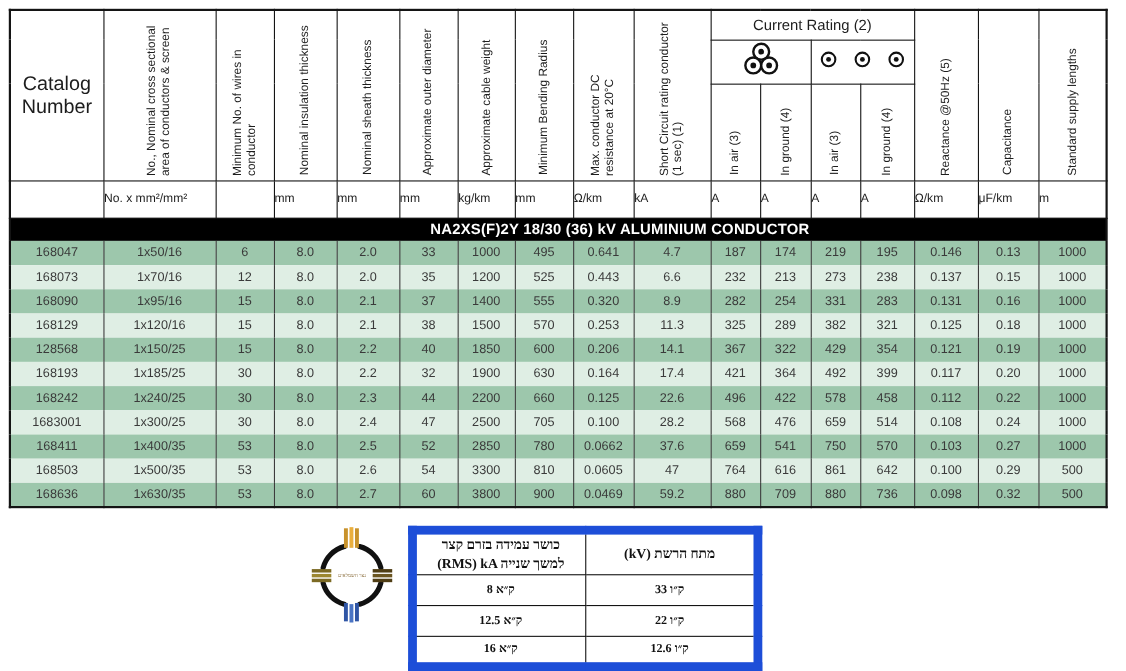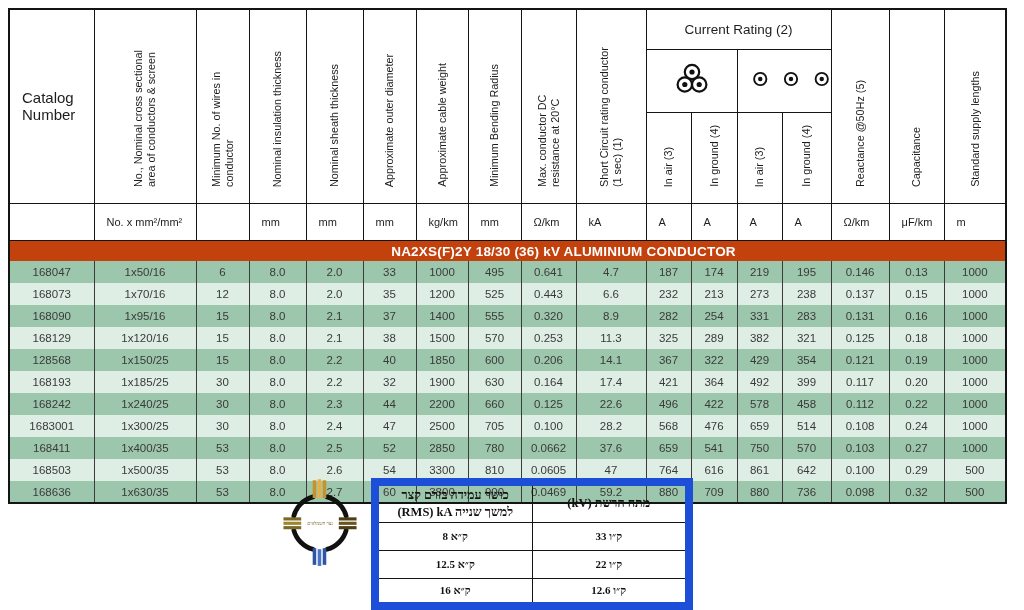--- a/index.html
+++ b/index.html
@@ -10,40 +10,40 @@
   }
 
   
   .cable-table {
     position:absolute; left:8px; top:8px; width:997px;
     border-collapse:collapse; table-layout:fixed;
     border:2px solid #141414;
   }
   .cable-table thead th {
     border:1px solid #141414; background:#fff; color:#1d1d1d;
-    font-weight:normal; padding:12px;
+    font-weight:normal; padding:0;
   }
   .hrow-top  { height:27px; }
   .hrow-icons{ height:37px; }
   .hrow-sub  { height:88px; }
   .units     { height:34px; }
   .units th  { font-size:11px; padding:2px 0; text-align:left; }
-  th.cat { font-size:15px; vertical-align:middle; text-align:left; padding:0 4px;margin-left:40px; }
+  th.cat { font-size:18px; vertical-align:middle; text-align:center; padding:0 4px;margin-left:40px; }
   th.cr  { font-size:13.5px; vertical-align:middle; text-align:center; }
   th.rot { vertical-align:bottom; }
   th.rot .v {
     writing-mode:vertical-rl; transform:rotate(180deg);
     font-size:10.8px; line-height:1.16; text-align:left;
     max-height:144px; margin:0 auto 4px auto; padding:0 1px;
   }
   th.rot.sub .v { max-height:82px; }
   th.icon { vertical-align:middle; text-align:center; padding:2px 0; }
 
   .band td {
-    height:21px; background:#c2410c; color:#ffffff; font-weight:bold;
+    height:21px; background:#000000; color:#ffffff; font-weight:bold;
     font-size:13.5px; letter-spacing:0.2px; text-align:center;
     padding:0 0 0 112px; border:0;
   }
   .drow td {
     height:22px; font-size:11.5px; color:#3a3a3a; text-align:center; padding:0;
     border-left:1px solid #3c3c3c; border-right:1px solid #3c3c3c;
   }
   .row-green td { background:#9dc7ac; }
   .row-light td { background:#dfeee4; }
 

